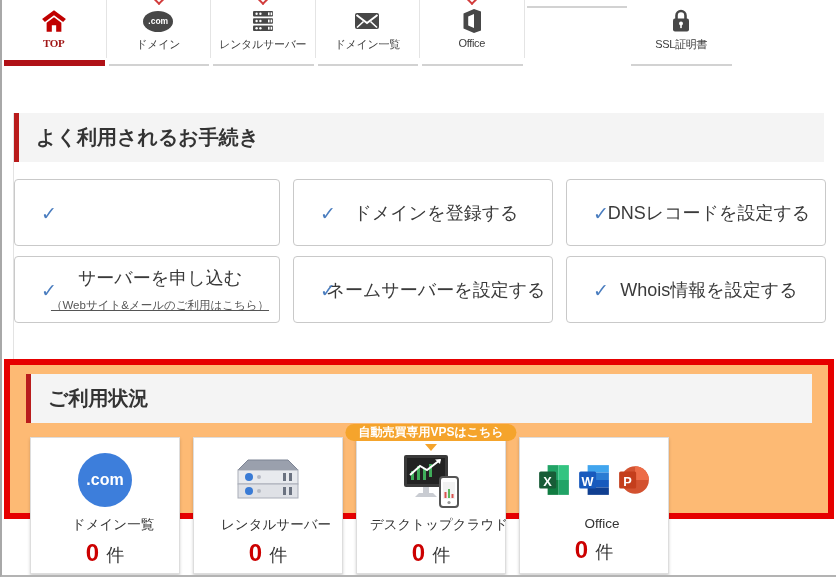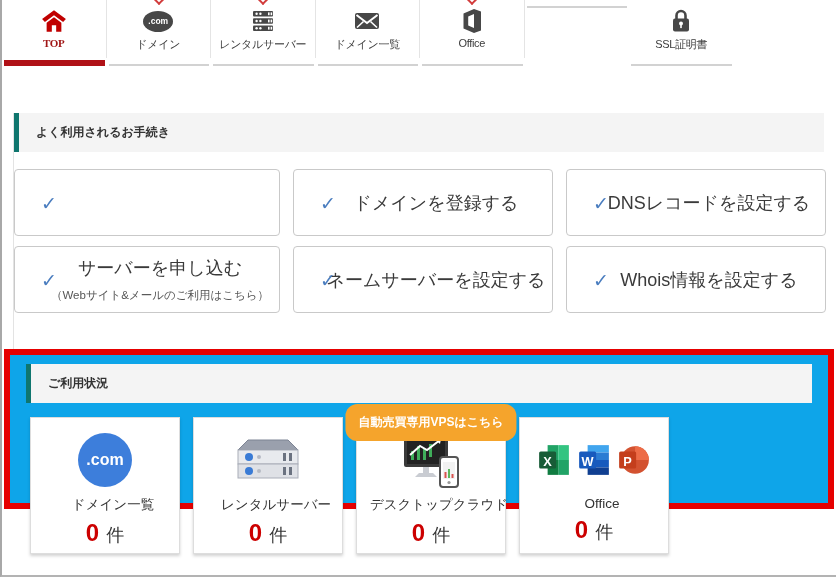--- a/index.html
+++ b/index.html
@@ -30,42 +30,42 @@
   }
   .domain-circle-sm {
     width:30px; height:21px; border-radius:50%; background:#474747;
     display:flex; align-items:center; justify-content:center;
     color:#fff; font-size:8.5px; font-weight:bold;
   }
   
   .content { position:relative; }
   .content-left-line { position:absolute; left:11px; top:0; width:1px; height:286px; background:#e3e3e3; }
   .section-header {
-    margin:0 12px; background:#f4f4f4; border-left:5px solid #0f766e;
-    padding:11px 0 11px 17px; font-size:12px; font-weight:bold; color:#333;
+    margin:0 12px; background:#f4f4f4; border-left:5px solid #b91c1c;
+    padding:11px 0 11px 17px; font-size:20px; font-weight:bold; color:#333;
   }
   .section-header.first { margin-top:47px; }
   
   .proc-grid {
     margin:17px 12px 0 12px; display:grid;
     grid-template-columns:266px 260px 260px; grid-column-gap:13px; grid-row-gap:10px;
   }
   .proc-btn {
     position:relative; height:67px; background:#fff; border:1px solid #c9c9c9; border-radius:4px;
     display:flex; flex-direction:column; align-items:center; justify-content:center; cursor:pointer;
     padding-left:26px;
   }
   .proc-check { position:absolute; left:26px; top:50%; transform:translateY(-50%);
     color:#4a7dbf; font-size:19px; font-weight:bold; }
   .proc-label { font-size:18px; color:#3a3a3a; }
-  .proc-caption { font-size:11.5px; color:#555; margin-top:8px; }
+  .proc-caption { font-size:11.5px; color:#555; margin-top:8px;text-decoration:underline; }
   
   .usage-box {
     position:relative; margin:36px 2px 0 2px; height:160px;
-    border:6px solid #e60000; background:#0ea5e9; padding:9px 14px 0 14px;
+    border:6px solid #e60000; background:#fdba74; padding:9px 14px 0 14px;
   }
   .usage-box .section-header { margin:0 2px; }
   .cards { display:flex; margin-top:14px; padding-left:6px; }
   .card {
     position:relative; width:150px; height:137px; background:#fff;
     border:1px solid #ddd; box-shadow:0 2px 3px rgba(0,0,0,0.18);
     margin-right:13px; display:flex; flex-direction:column; align-items:center; cursor:pointer;
   }
   .card-icon { height:72px; display:flex; align-items:center; justify-content:center; margin-top:6px; }
   .card-label { font-size:13.5px; color:#333; white-space:nowrap;margin-left:16px; }
@@ -74,21 +74,21 @@
   .card-count .unit { color:#333; font-size:18px; margin-left:7px; }
   .domain-circle-lg {
     width:54px; height:54px; border-radius:50%; background:#3d7edb;
     display:flex; align-items:center; justify-content:center;
     color:#fff; font-size:16px; font-weight:bold;
   }
   .office-trio { display:flex; align-items:center; gap:6px; }
   .badge {
     position:absolute; top:-14px; left:50%; transform:translateX(-50%);
     background:#f5a42c; color:#fff; font-size:12px; font-weight:bold;
-    padding:10px 13px; border-radius:12px; white-space:nowrap; z-index:3; cursor:pointer;
+    padding:0 13px; border-radius:12px; white-space:nowrap; z-index:3; cursor:pointer;
   }
   .badge-tail {
     position:absolute; top:6px; left:50%; transform:translateX(-50%);
     width:0; height:0; border-left:6px solid transparent; border-right:6px solid transparent;
     border-top:7px solid #f5a42c; z-index:2;
   }
 </style>
 </head>
 <body>
 

